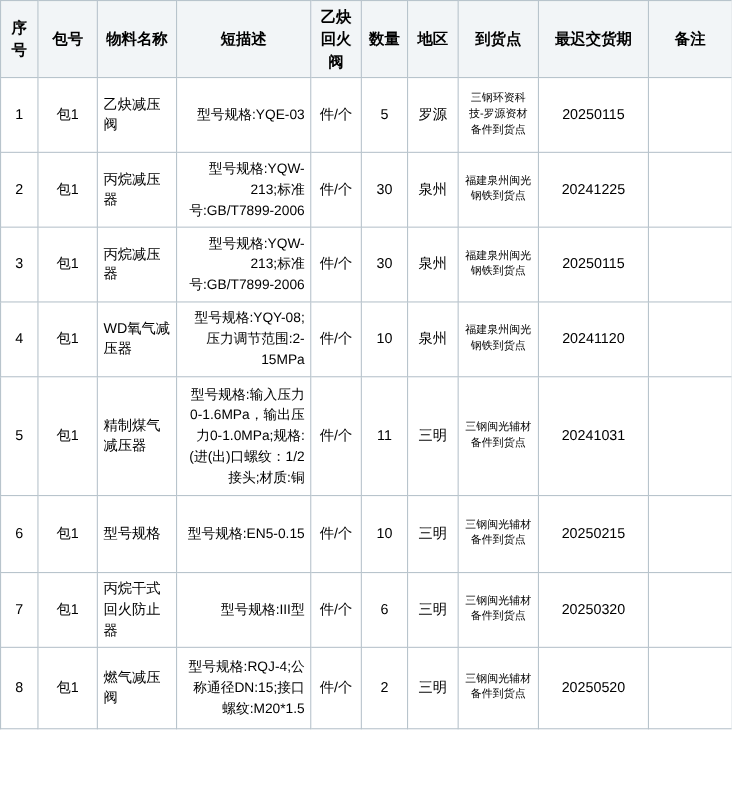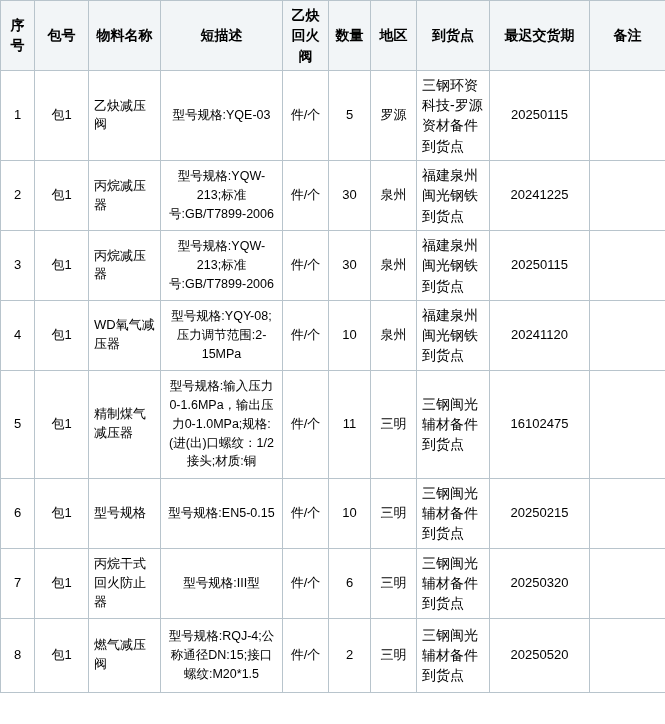--- a/index.html
+++ b/index.html
@@ -39,31 +39,31 @@
     text-align: center;
     font-size: 14px;
     height: 44px;
     padding: 3px 4px;
   }
   tbody td {
     background: #ffffff;
     text-align: center;
   }
   tbody td.desc {
-    text-align: center;
+    text-align: right;
     font-size: 12.5px;
     line-height: 1.5;
   }
   tbody td.name {
     text-align: left;
     font-size: 13px;
   }
   tbody td.place {
-    text-align: left;
-    font-size: 14px;
+    text-align: center;
+    font-size: 10px;
   }
   
   col.c-seq    { width: 34px; }
   col.c-pkg    { width: 54px; }
   col.c-name   { width: 72px; }
   col.c-desc   { width: 122px; }
   col.c-unit   { width: 46px; }
   col.c-qty    { width: 42px; }
   col.c-region { width: 46px; }
   col.c-arrive { width: 73px; }
@@ -152,21 +152,21 @@
       </tr>
       <tr style="height:108px;">
         <td>5</td>
         <td>包1</td>
         <td class="name">精制煤气减压器</td>
         <td class="desc">型号规格:输入压力0-1.6MPa，输出压力0-1.0MPa;规格:(进(出)口螺纹：1/2接头;材质:铜</td>
         <td>件/个</td>
         <td>11</td>
         <td>三明</td>
         <td class="place">三钢闽光辅材备件到货点</td>
-        <td>16102475</td>
+        <td>20241031</td>
         <td></td>
       </tr>
       <tr style="height:70px;">
         <td>6</td>
         <td>包1</td>
         <td class="name">型号规格</td>
         <td class="desc">型号规格:EN5-0.15</td>
         <td>件/个</td>
         <td>10</td>
         <td>三明</td>

